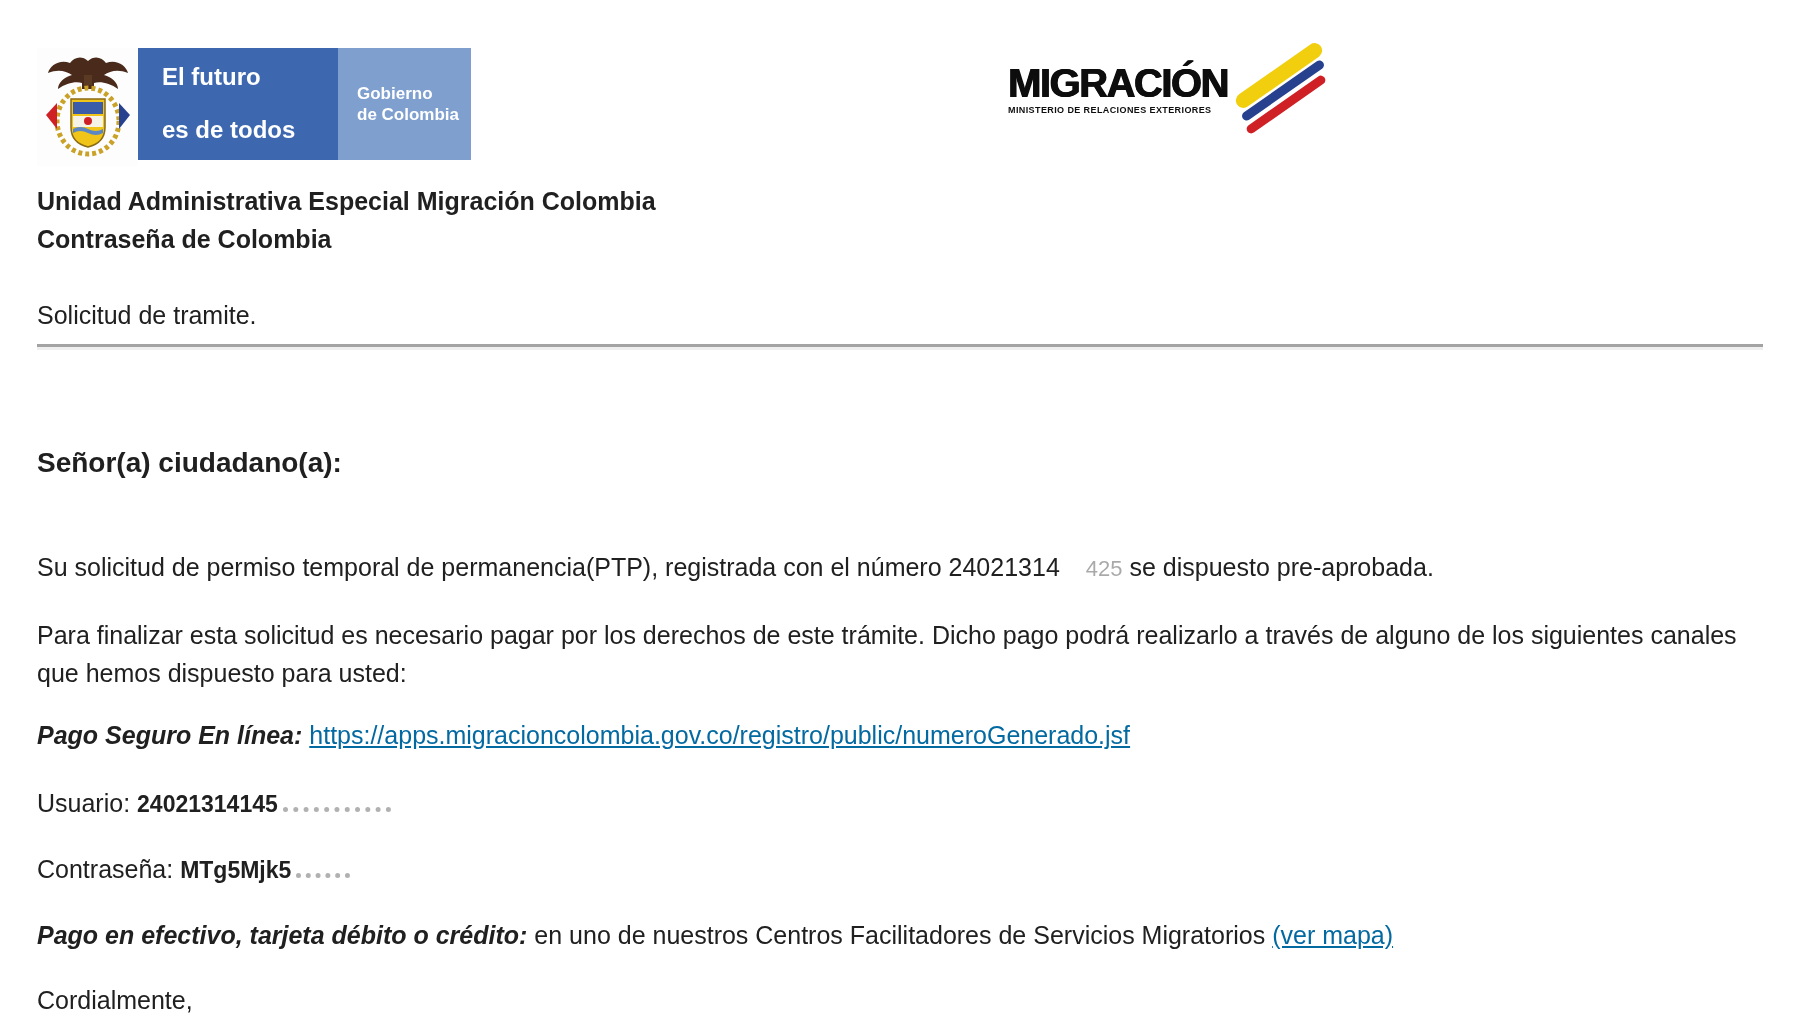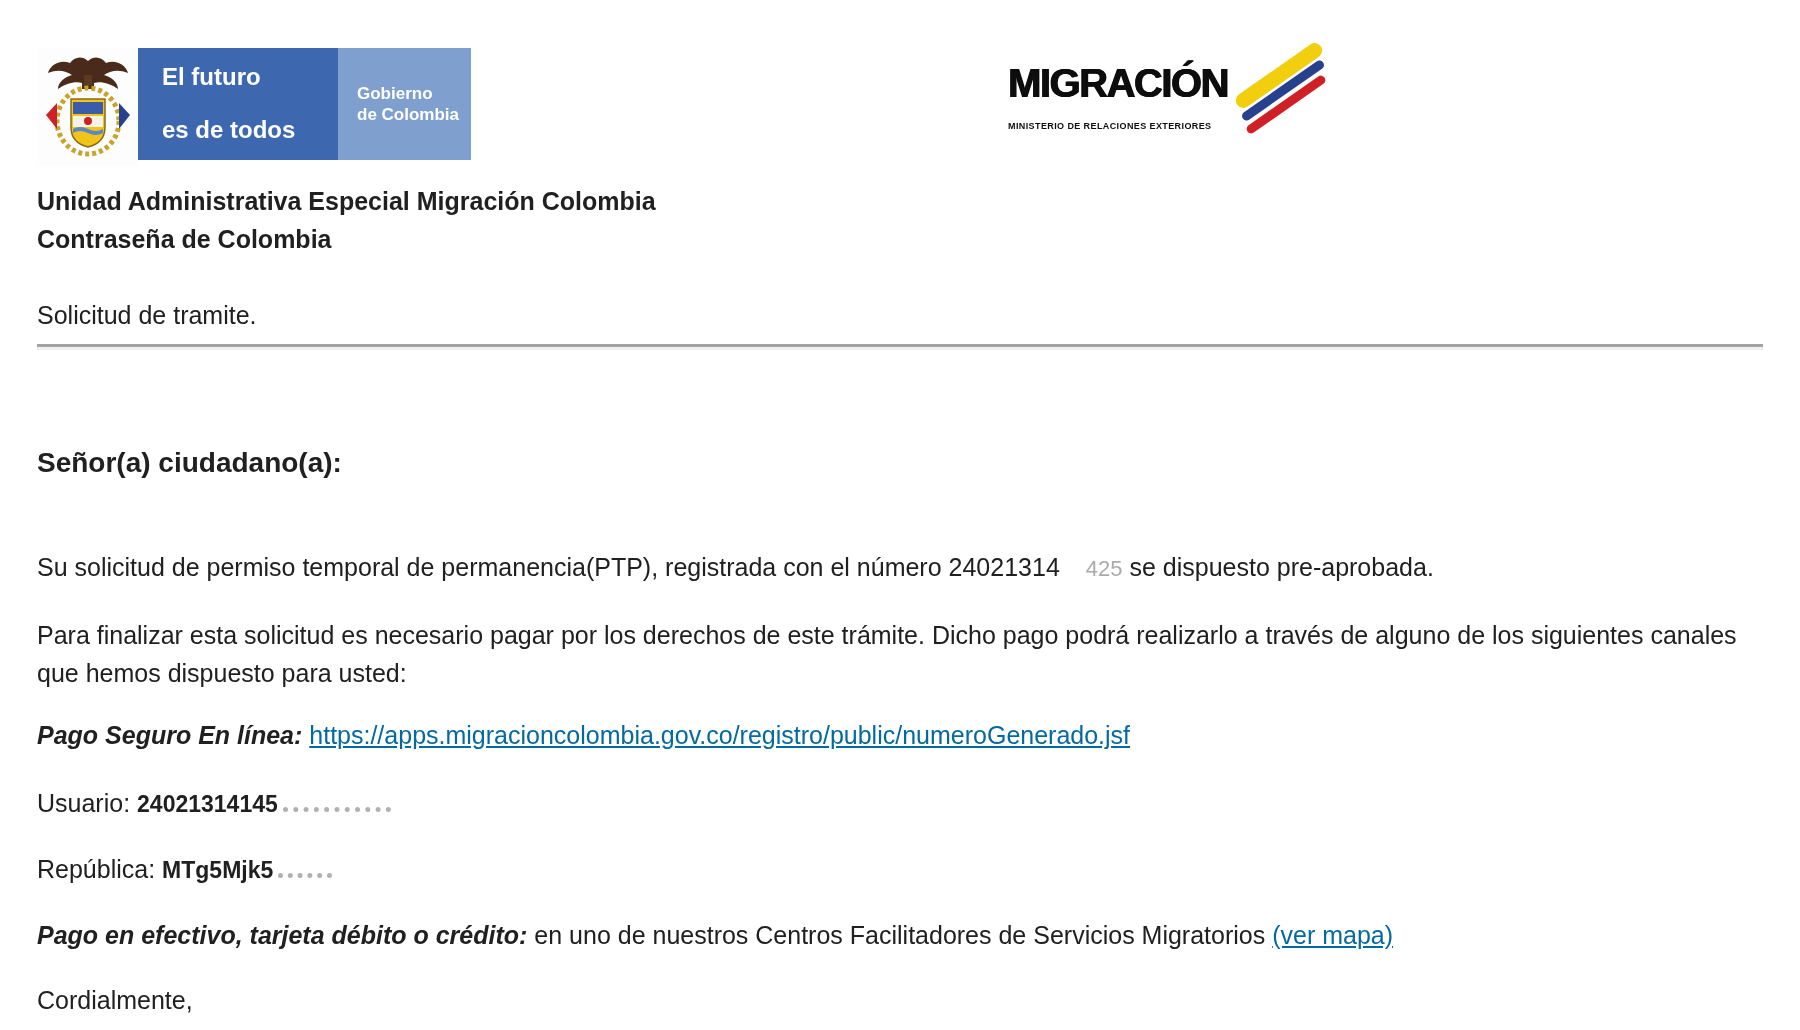--- a/index.html
+++ b/index.html
@@ -13,21 +13,21 @@
   .slogan-box{width:200px;background:#3d68b0;color:#fff;box-sizing:border-box;
     display:flex;flex-direction:column;justify-content:center;padding-left:24px;
     font-weight:bold;font-size:24px;line-height:1.2;gap:24px;}
   .gob-box{width:133px;background:#7fa0cf;color:#fff;box-sizing:border-box;
     display:flex;flex-direction:column;justify-content:center;padding-left:19px;
     font-weight:bold;font-size:17px;line-height:1.25;}
 
   .mig-logo{position:absolute;left:1008px;top:62px;width:300px;height:70px;}
   .mig-title{position:relative;z-index:2;font-size:40px;font-weight:bold;letter-spacing:-1.5px;color:#0d0d0d;
     text-shadow:0.8px 0 0 #0d0d0d, -0.4px 0 0 #0d0d0d;line-height:1.05;}
-  .mig-sub{position:relative;z-index:2;font-size:9px;font-weight:bold;letter-spacing:0.4px;color:#0d0d0d;margin-top:17px;}
+  .mig-sub{position:relative;z-index:2;font-size:9px;font-weight:bold;letter-spacing:0.4px;color:#0d0d0d;margin-top:1px;}
   .mig-swoosh{position:absolute;left:218px;top:-6px;width:110px;height:75px;z-index:1;}
   .mig-swoosh i{position:absolute;display:block;border-radius:8px;transform:rotate(-35deg);}
   .mig-swoosh .s1{left:2px;top:12px;width:102px;height:15px;background:#f2cf0e;}
   .mig-swoosh .s2{left:8px;top:30px;width:98px;height:9px;background:#27418f;}
   .mig-swoosh .s3{left:13px;top:44px;width:94px;height:9px;background:#cf2026;}
 
   
   .content{padding:0 0 0 37px;width:1763px;box-sizing:border-box;}
   .content p{margin:0;font-size:25px;line-height:38px;}
   .org-line{font-weight:bold;font-size:25px;line-height:40px;}
@@ -109,20 +109,20 @@
     <p class="salutation">Señor(a) ciudadano(a):</p>
 
     <p class="para1"><span>Su solicitud de permiso temporal de permanencia(PTP), registrada con el número </span><span>24021314</span><span class="ghost">425</span><span> se dispuesto pre-aprobada.</span></p>
 
     <p class="para2">Para finalizar esta solicitud es necesario pagar por los derechos de este trámite. Dicho pago podrá realizarlo a través de alguno de los siguientes canales que hemos dispuesto para usted:</p>
 
     <p class="pago-line"><span class="bold-italic">Pago Seguro En línea:</span> <a class="link">https://apps.migracioncolombia.gov.co/registro/public/numeroGenerado.jsf</a></p>
 
     <p class="usuario-line"><span>Usuario: </span><span class="cred-value">24021314145</span><span class="smudge"></span></p>
 
-    <p class="contra-line"><span>República: </span><span class="cred-value">MTg5Mjk5</span><span class="smudge small"></span></p>
+    <p class="contra-line"><span>Contraseña: </span><span class="cred-value">MTg5Mjk5</span><span class="smudge small"></span></p>
 
     <p class="cash-line"><span class="bold-italic">Pago en efectivo, tarjeta débito o crédito:</span><span> en uno de nuestros Centros Facilitadores de Servicios Migratorios </span><a class="link">(ver mapa)</a></p>
 
     <p class="closing">Cordialmente,</p>
 
   </div>
 </div>
 
 </body></html>

